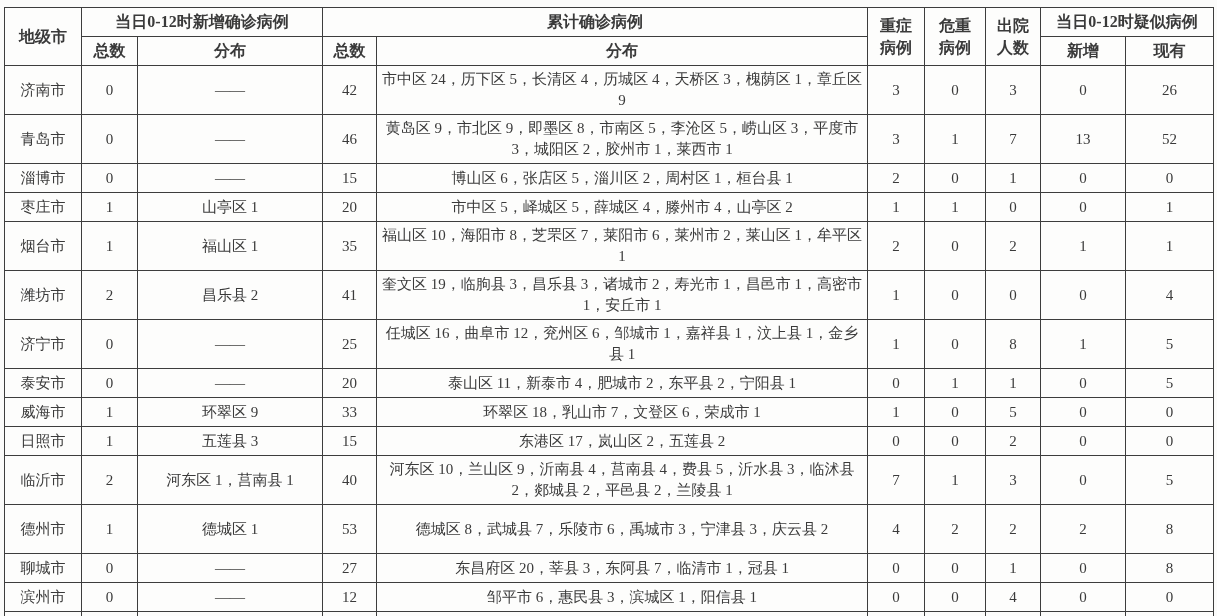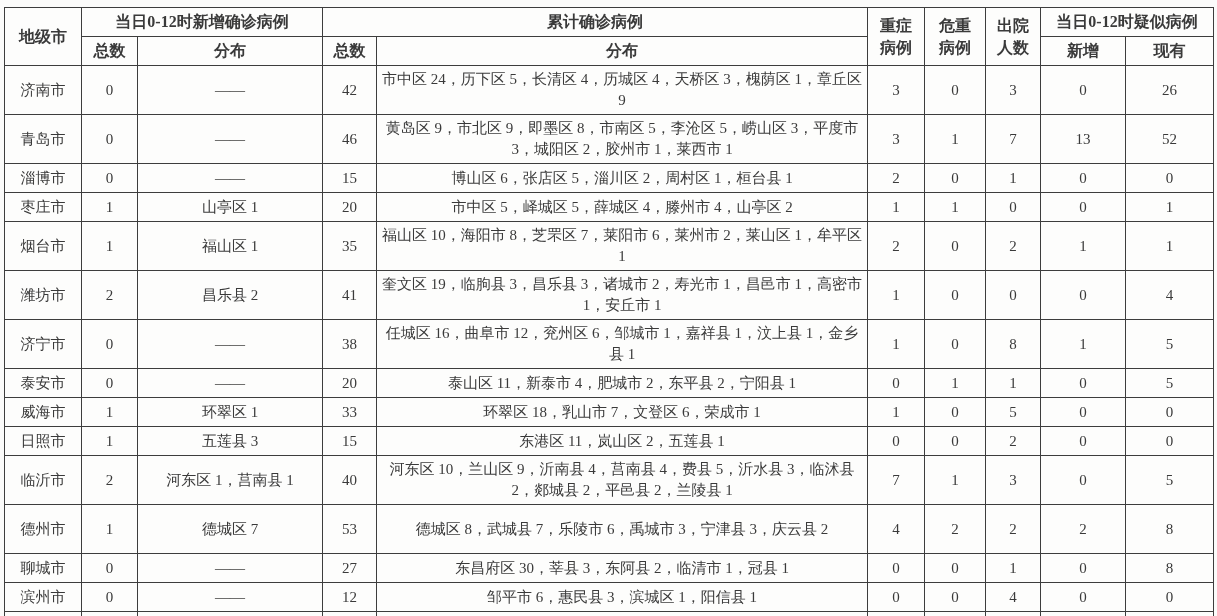--- a/index.html
+++ b/index.html
@@ -160,21 +160,21 @@
           <td>1</td>
           <td>0</td>
           <td>0</td>
           <td>0</td>
           <td>4</td>
         </tr>
         <tr class="two-line">
           <td>济宁市</td>
           <td>0</td>
           <td class="dist centered">——</td>
-          <td>38</td>
+          <td>25</td>
           <td class="dist">任城区 16，曲阜市 12，兖州区 6，邹城市 1，嘉祥县 1，汶上县 1，金乡县 1</td>
           <td>1</td>
           <td>0</td>
           <td>8</td>
           <td>1</td>
           <td>5</td>
         </tr>
         <tr class="one-line">
           <td>泰安市</td>
           <td>0</td>
@@ -183,35 +183,35 @@
           <td class="dist">泰山区 11，新泰市 4，肥城市 2，东平县 2，宁阳县 1</td>
           <td>0</td>
           <td>1</td>
           <td>1</td>
           <td>0</td>
           <td>5</td>
         </tr>
         <tr class="one-line">
           <td>威海市</td>
           <td>1</td>
-          <td class="dist centered">环翠区 1</td>
+          <td class="dist centered">环翠区 9</td>
           <td>33</td>
           <td class="dist">环翠区 18，乳山市 7，文登区 6，荣成市 1</td>
           <td>1</td>
           <td>0</td>
           <td>5</td>
           <td>0</td>
           <td>0</td>
         </tr>
         <tr class="one-line">
           <td>日照市</td>
           <td>1</td>
           <td class="dist centered">五莲县 3</td>
           <td>15</td>
-          <td class="dist">东港区 11，岚山区 2，五莲县 1</td>
+          <td class="dist">东港区 17，岚山区 2，五莲县 2</td>
           <td>0</td>
           <td>0</td>
           <td>2</td>
           <td>0</td>
           <td>0</td>
         </tr>
         <tr class="two-line">
           <td>临沂市</td>
           <td>2</td>
           <td class="dist centered">河东区 1，莒南县 1</td>
@@ -219,35 +219,35 @@
           <td class="dist">河东区 10，兰山区 9，沂南县 4，莒南县 4，费县 5，沂水县 3，临沭县 2，郯城县 2，平邑县 2，兰陵县 1</td>
           <td>7</td>
           <td>1</td>
           <td>3</td>
           <td>0</td>
           <td>5</td>
         </tr>
         <tr class="two-line">
           <td>德州市</td>
           <td>1</td>
-          <td class="dist centered">德城区 7</td>
+          <td class="dist centered">德城区 1</td>
           <td>53</td>
           <td class="dist">德城区 8，武城县 7，乐陵市 6，禹城市 3，宁津县 3，庆云县 2</td>
           <td>4</td>
           <td>2</td>
           <td>2</td>
           <td>2</td>
           <td>8</td>
         </tr>
         <tr class="one-line">
           <td>聊城市</td>
           <td>0</td>
           <td class="dist centered">——</td>
           <td>27</td>
-          <td class="dist">东昌府区 30，莘县 3，东阿县 2，临清市 1，冠县 1</td>
+          <td class="dist">东昌府区 20，莘县 3，东阿县 7，临清市 1，冠县 1</td>
           <td>0</td>
           <td>0</td>
           <td>1</td>
           <td>0</td>
           <td>8</td>
         </tr>
         <tr class="one-line">
           <td>滨州市</td>
           <td>0</td>
           <td class="dist centered">——</td>

